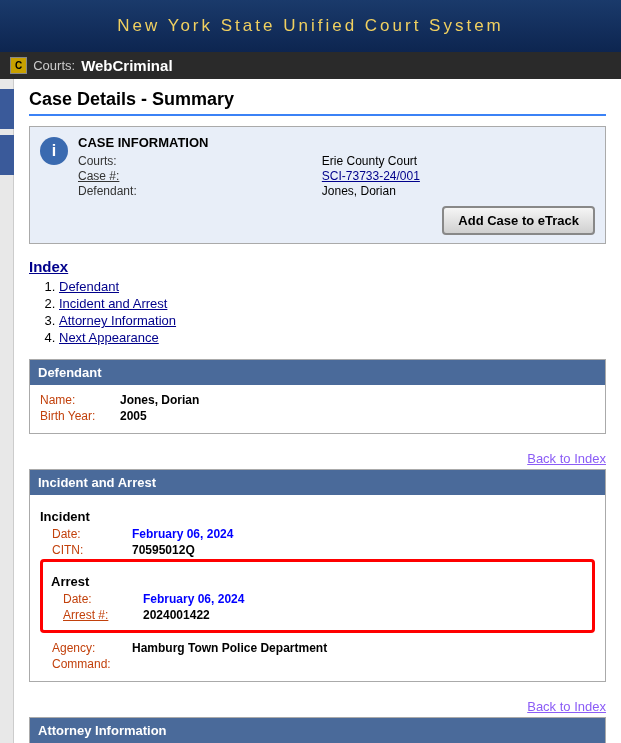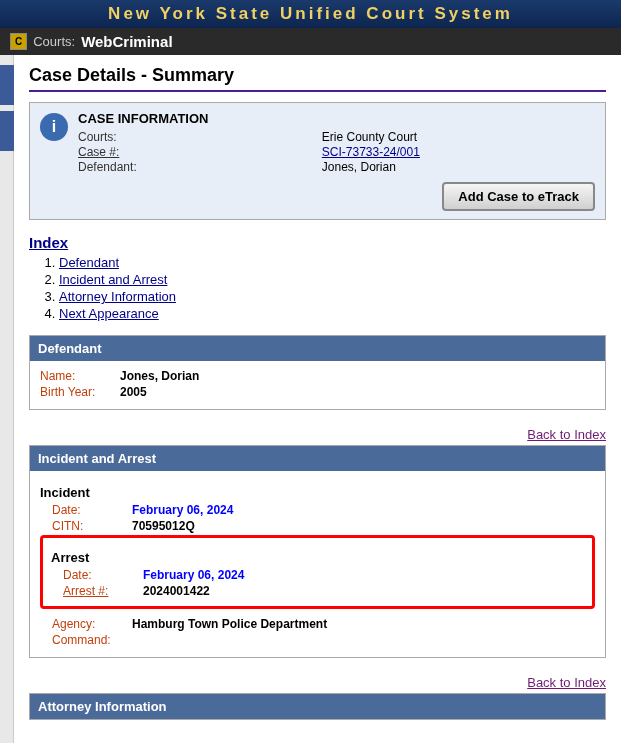--- a/index.html
+++ b/index.html
@@ -10,24 +10,24 @@
       width: 621px;
       min-height: 743px;
       overflow-x: hidden;
     }
 
     
     .top-header {
       background: linear-gradient(to bottom, #1a3a6b, #0d2550);
       color: #f0d060;
       text-align: center;
-      padding: 4px 0;
+      padding: 16px 0;
       font-size: 17px;
       letter-spacing: 3px;
-      font-weight: bold;
+      font-weight: normal;
     }
 
     
     .courts-bar {
       background: #2a2a2a;
       color: #fff;
       padding: 5px 10px;
       display: flex;
       align-items: center;
       gap: 6px;
@@ -76,21 +76,21 @@
     .main-content {
       flex: 1;
       padding: 10px 15px;
     }
 
     
     .page-title {
       font-size: 18px;
       font-weight: bold;
       color: #000;
-      border-bottom: 2px solid #4c1d95;
+      border-bottom: 2px solid #3b82f6;
       padding-bottom: 4px;
       margin-bottom: 10px;
     }
 
     
     .case-info-box {
       border: 1px solid #aaa;
       background: #e8eef8;
       padding: 8px 10px;
       margin-bottom: 14px;
@@ -221,21 +221,21 @@
       font-weight: bold;
     }
 
     
     .back-to-index-row {
       display: flex;
       justify-content: flex-end;
       padding: 3px 0;
     }
     .back-to-index {
-      color: #701a75;
+      color: #8b5cf6;
       text-decoration: underline;
       font-size: 13px;
       cursor: pointer;
     }
 
     
     .sub-section-label {
       font-weight: bold;
       font-size: 13px;
       margin-top: 6px;

